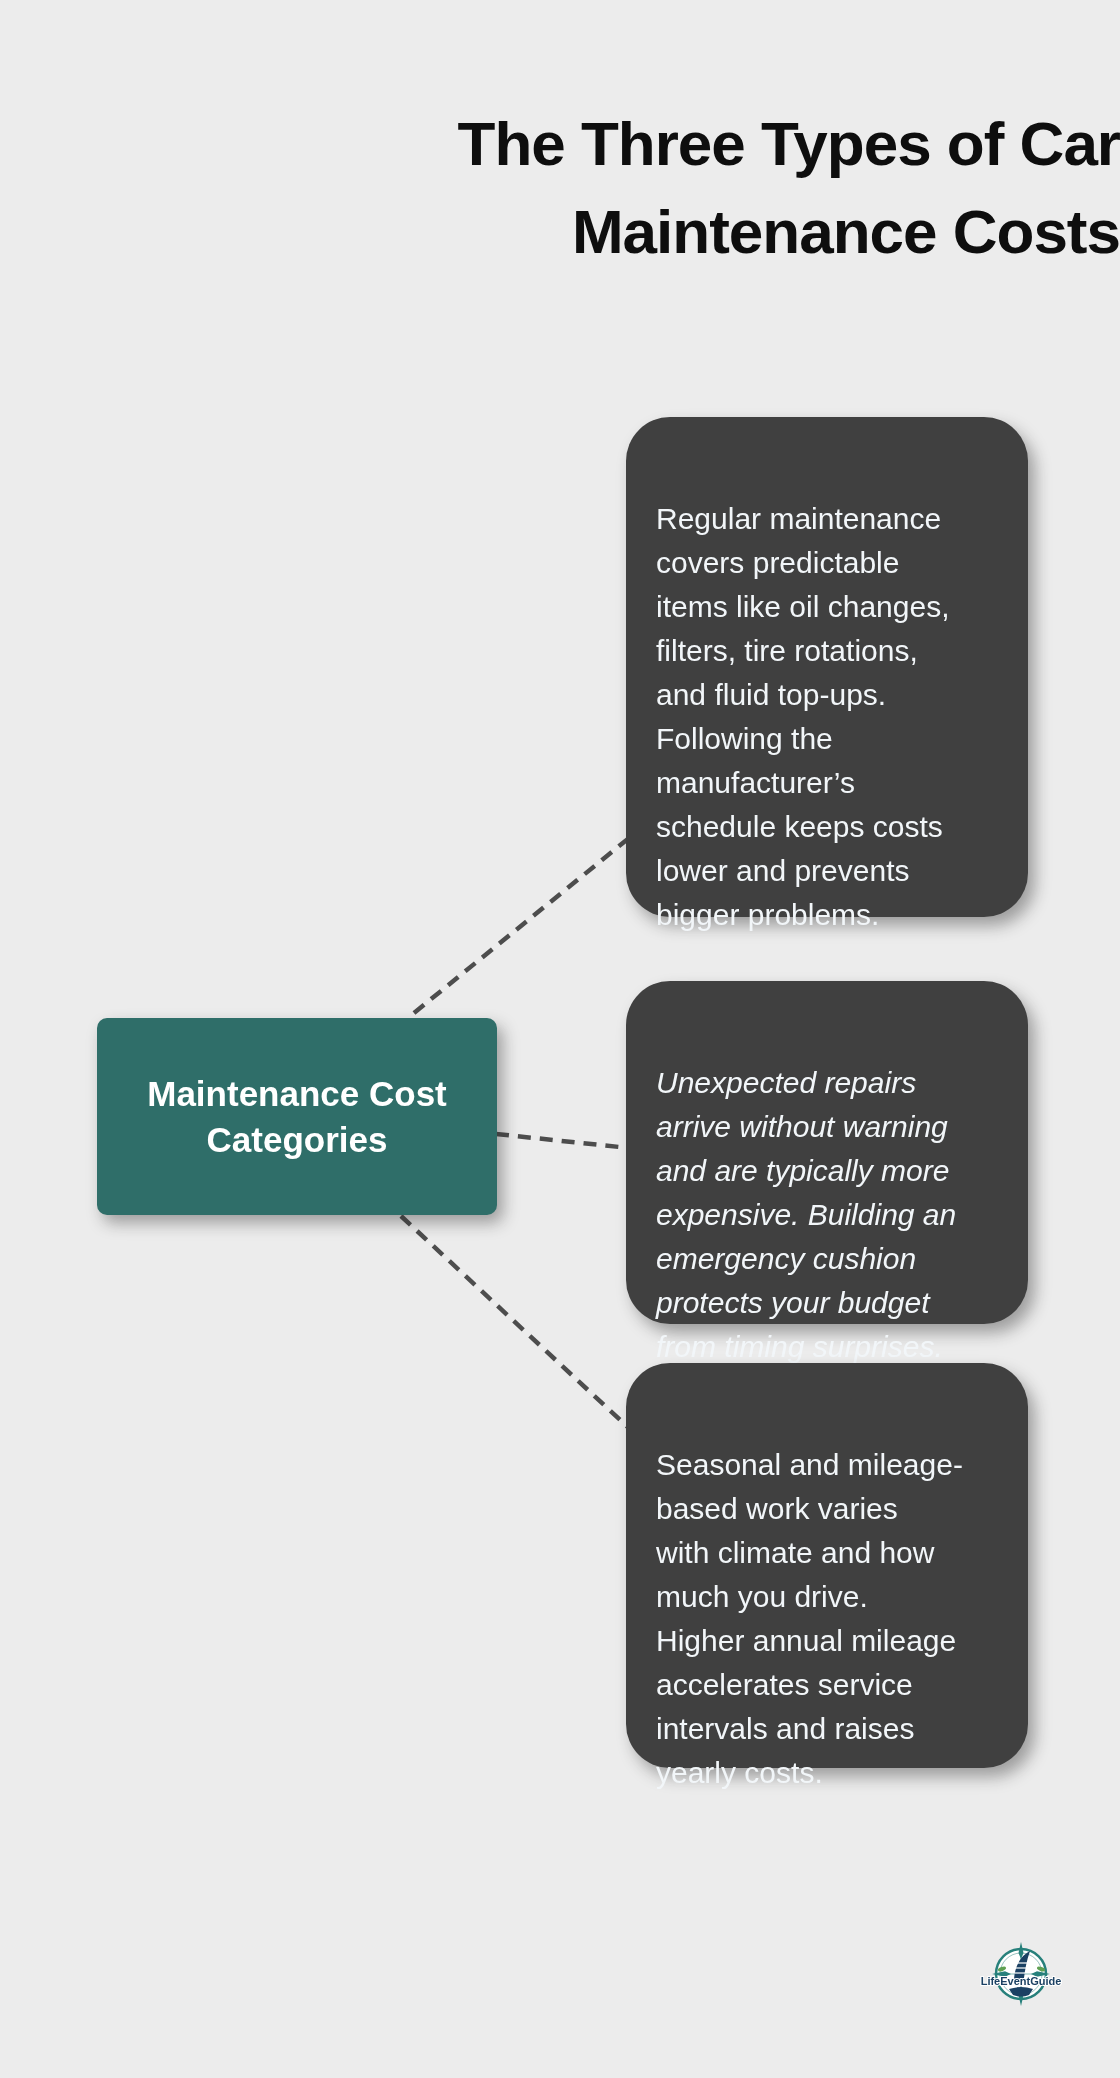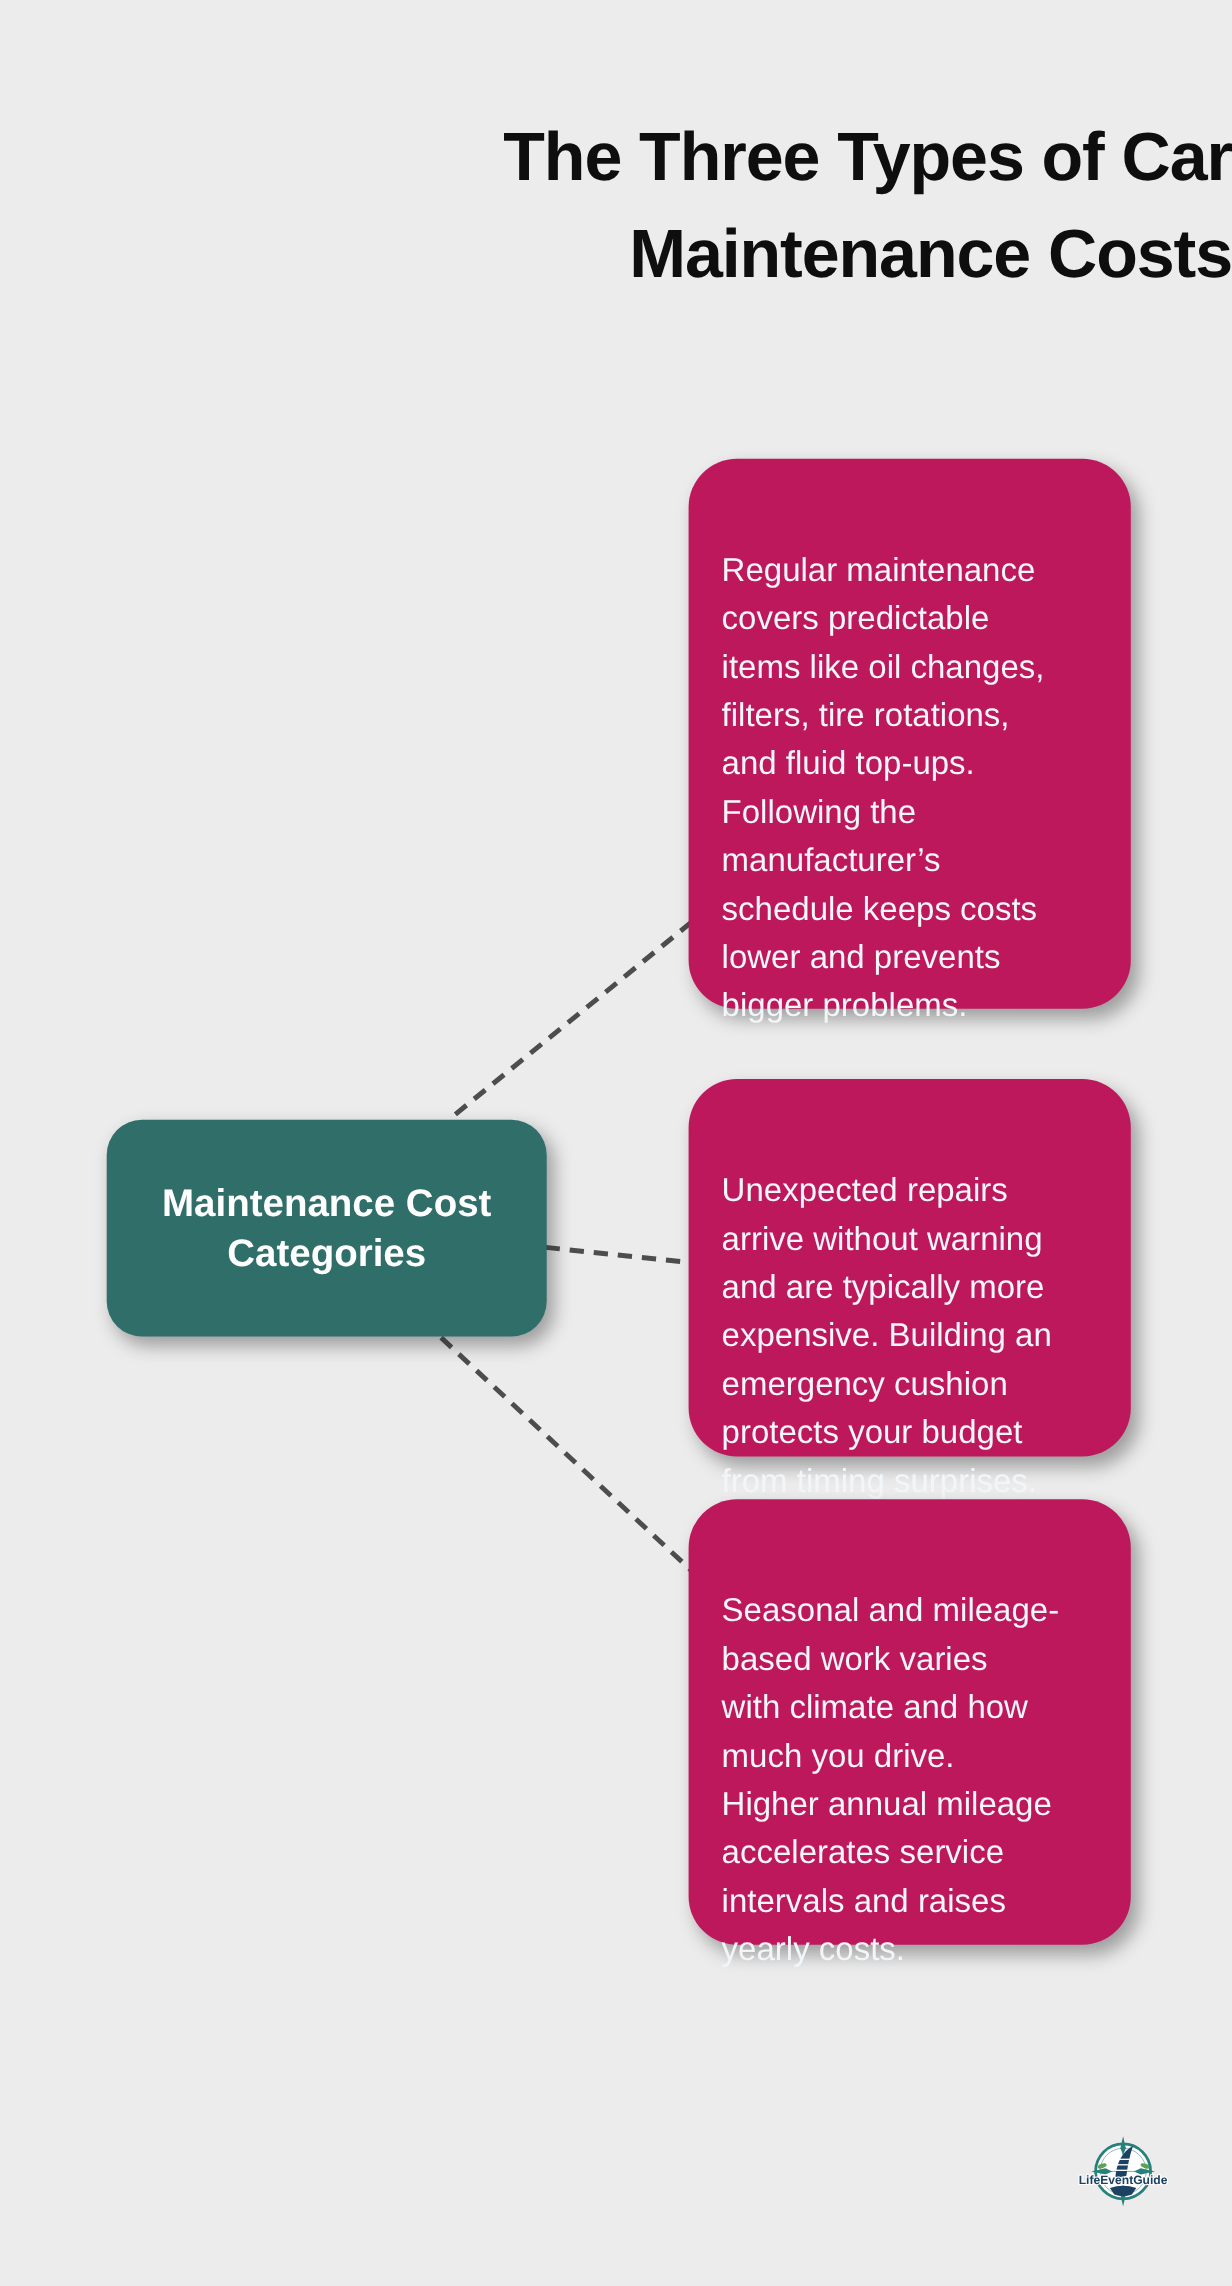--- a/index.html
+++ b/index.html
@@ -24,38 +24,38 @@
   }
   .node {
     position: absolute;
     box-sizing: border-box;
     white-space: pre-line;
   }
   .center-node {
     left: 97px; top: 1018px;
     width: 400px; height: 197px;
     background: #2F6E69;
-    border-radius: 32px;
+    border-radius: 10px;
     display: flex; align-items: center; justify-content: center;
     text-align: center;
     color: #FFFFFF;
     font-size: 35px; font-weight: 700; line-height: 46px;
     box-shadow: 6px 8px 16px rgba(40,40,40,0.40);
   }
   .branch-node {
     left: 626px; width: 402px;
-    background: #be185d;
+    background: #404040;
     border-radius: 44px;
     color: #F2F6F9;
     font-size: 30px; line-height: 44px;
     padding: 36px 24px 0 30px;
     box-shadow: 7px 9px 16px rgba(40,40,40,0.40);
   }
   #branch-0 { top: 417px; height: 500px; }
-  #branch-1 { top: 981px; height: 343px; }
+  #branch-1 { top: 981px; height: 343px; font-style: italic; }
   #branch-2 { top: 1363px; height: 405px; }
   .logo {
     position: absolute; left: 971px; top: 1941px;
   }
   .logo text {
     font-family: "Liberation Sans", sans-serif;
     font-weight: bold;
     font-size: 11px;
   }
 </style>

